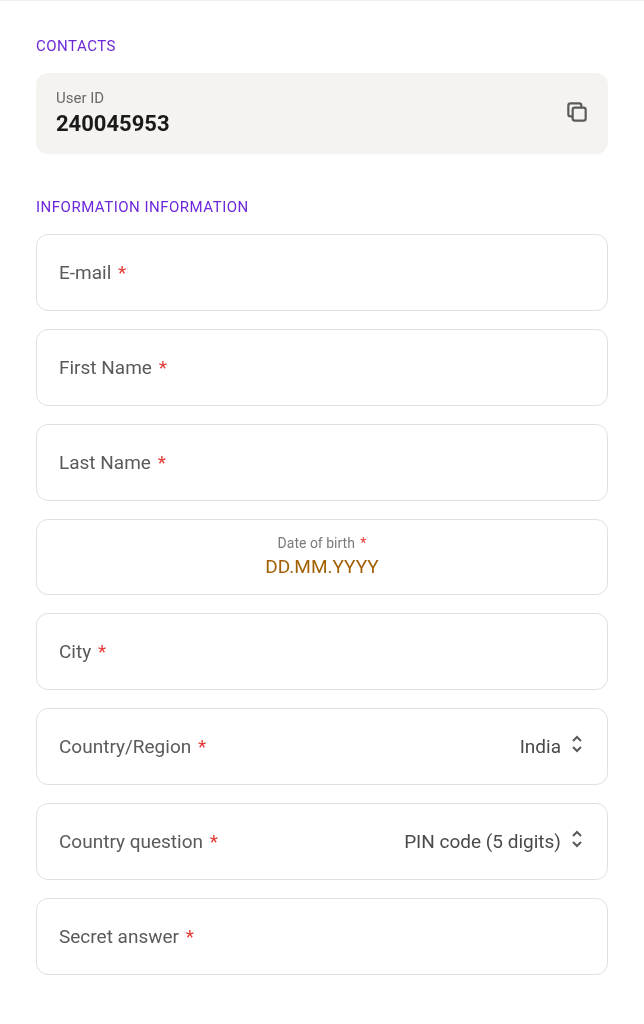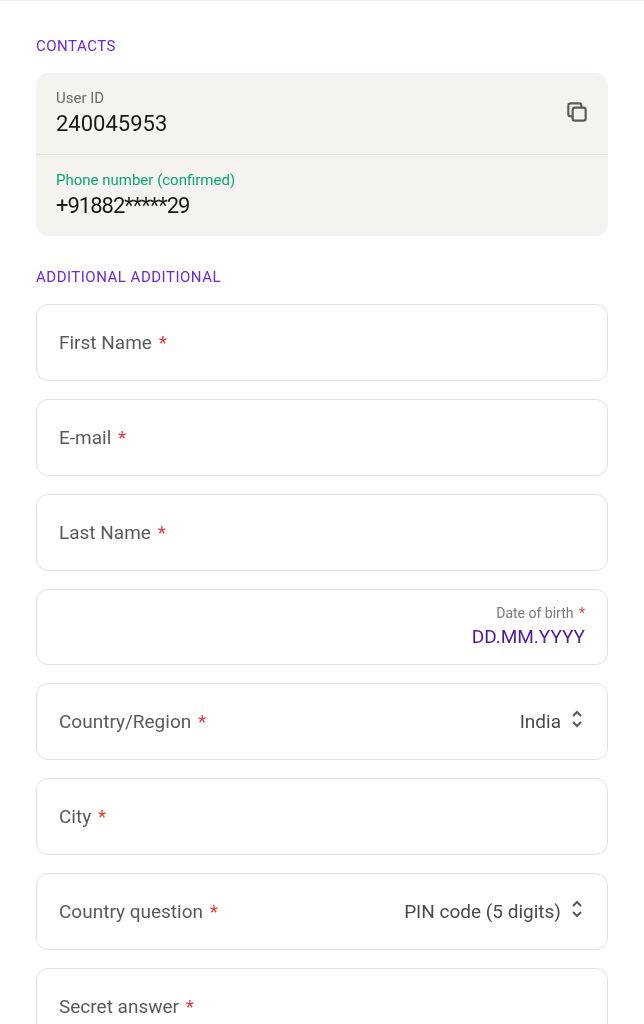--- a/index.html
+++ b/index.html
@@ -21,41 +21,41 @@
       font-size: 15px;
       font-weight: 400;
       color: #6d28d9;
       letter-spacing: 0.5px;
       margin-bottom: 18px;
     }
     .contacts-card {
       background: #f5f3f0;
       border-radius: 12px;
       padding: 0;
-      margin-bottom: 32px;
+      margin-bottom: 44px;
     }
     .contact-row {
       padding: 16px 20px 18px 20px;
       position: relative;
     }
     .contact-row + .contact-row {
       border-top: 1px solid #e8e5e0;
     }
     .contact-label {
       font-size: 15px;
       color: #6a6a6a;
       margin-bottom: 4px;
     }
     .contact-label.confirmed {
       color: #0aa86e;
     }
     .contact-value {
       font-size: 22px;
       color: #1a1a1a;
-      font-weight: 400;
+      font-weight: 700;
     }
     .phone-value {
       letter-spacing: -1px;
     }
     .copy-btn {
       position: absolute;
       right: 18px;
       top: 50%;
       transform: translateY(-50%);
       cursor: pointer;
@@ -80,32 +80,32 @@
     .field-label {
       font-size: 19px;
       color: #5a5a5a;
     }
     .required {
       color: #e53935;
       margin-left: 2px;
     }
     .field.with-value {
       flex-direction: column;
-      align-items: flex-end;
+      align-items: center;
       padding: 14px 22px 16px 22px;
       justify-content: center;
     }
     .field.with-value .field-label-small {
       font-size: 14px;
       color: #7a7a7a;
       margin-bottom: 4px;
     }
     .field.with-value .field-placeholder {
       font-size: 19px;
-      color: #4c1d95;
+      color: #a16207;
     }
     .field-select-value {
       font-size: 19px;
       color: #4a4a4a;
       display: flex;
       align-items: center;
       gap: 8px;
     }
     .chevron-icon svg {
       width: 16px;
@@ -125,75 +125,71 @@
     <div class="contact-row">
       <div class="contact-label">User ID</div>
       <div class="contact-value">240045953</div>
       <div class="copy-btn">
         <svg viewBox="0 0 24 24">
           <rect x="8" y="8" width="12" height="12" rx="2"></rect>
           <path d="M16 8V6a2 2 0 0 0-2-2H6a2 2 0 0 0-2 2v8a2 2 0 0 0 2 2h2"></path>
         </svg>
       </div>
     </div>
-    <div class="contact-row">
-      <div class="contact-label confirmed">Phone number (confirmed)</div>
-      <div class="contact-value phone-value">+91882*****29</div>
-    </div>
-  </div>
-
-  <div class="section-title">ADDITIONAL ADDITIONAL</div>
+  </div>
+
+  <div class="section-title">INFORMATION INFORMATION</div>
+
+  <div class="field">
+    <span class="field-label">
+      <span>E-mail</span><span class="required"> *</span>
+    </span>
+  </div>
 
   <div class="field">
     <span class="field-label">
       <span>First Name</span><span class="required"> *</span>
-    </span>
-  </div>
-
-  <div class="field">
-    <span class="field-label">
-      <span>E-mail</span><span class="required"> *</span>
     </span>
   </div>
 
   <div class="field">
     <span class="field-label">
       <span>Last Name</span><span class="required"> *</span>
     </span>
   </div>
 
   <div class="field with-value">
     <div class="field-label-small">
       <span>Date of birth</span><span class="required"> *</span>
     </div>
     <div class="field-placeholder">DD.MM.YYYY</div>
+  </div>
+
+  <div class="field">
+    <span class="field-label">
+      <span>City</span><span class="required"> *</span>
+    </span>
   </div>
 
   <div class="field">
     <span class="field-label">
       <span>Country/Region</span><span class="required"> *</span>
     </span>
     <span class="field-select-value">
       <span>India</span>
       <span class="chevron-icon">
         <svg viewBox="0 0 16 18">
             <path d="M4 6 L8 2 L12 6 M4 12 L8 16 L12 12"></path>
           </svg>
       </span>
     </span>
   </div>
 
   <div class="field">
     <span class="field-label">
-      <span>City</span><span class="required"> *</span>
-    </span>
-  </div>
-
-  <div class="field">
-    <span class="field-label">
       <span>Country question</span><span class="required"> *</span>
     </span>
     <span class="field-select-value">
       <span>PIN code (5 digits)</span>
       <span class="chevron-icon">
         <svg viewBox="0 0 16 18">
             <path d="M4 6 L8 2 L12 6 M4 12 L8 16 L12 12"></path>
           </svg>
       </span>
     </span>

